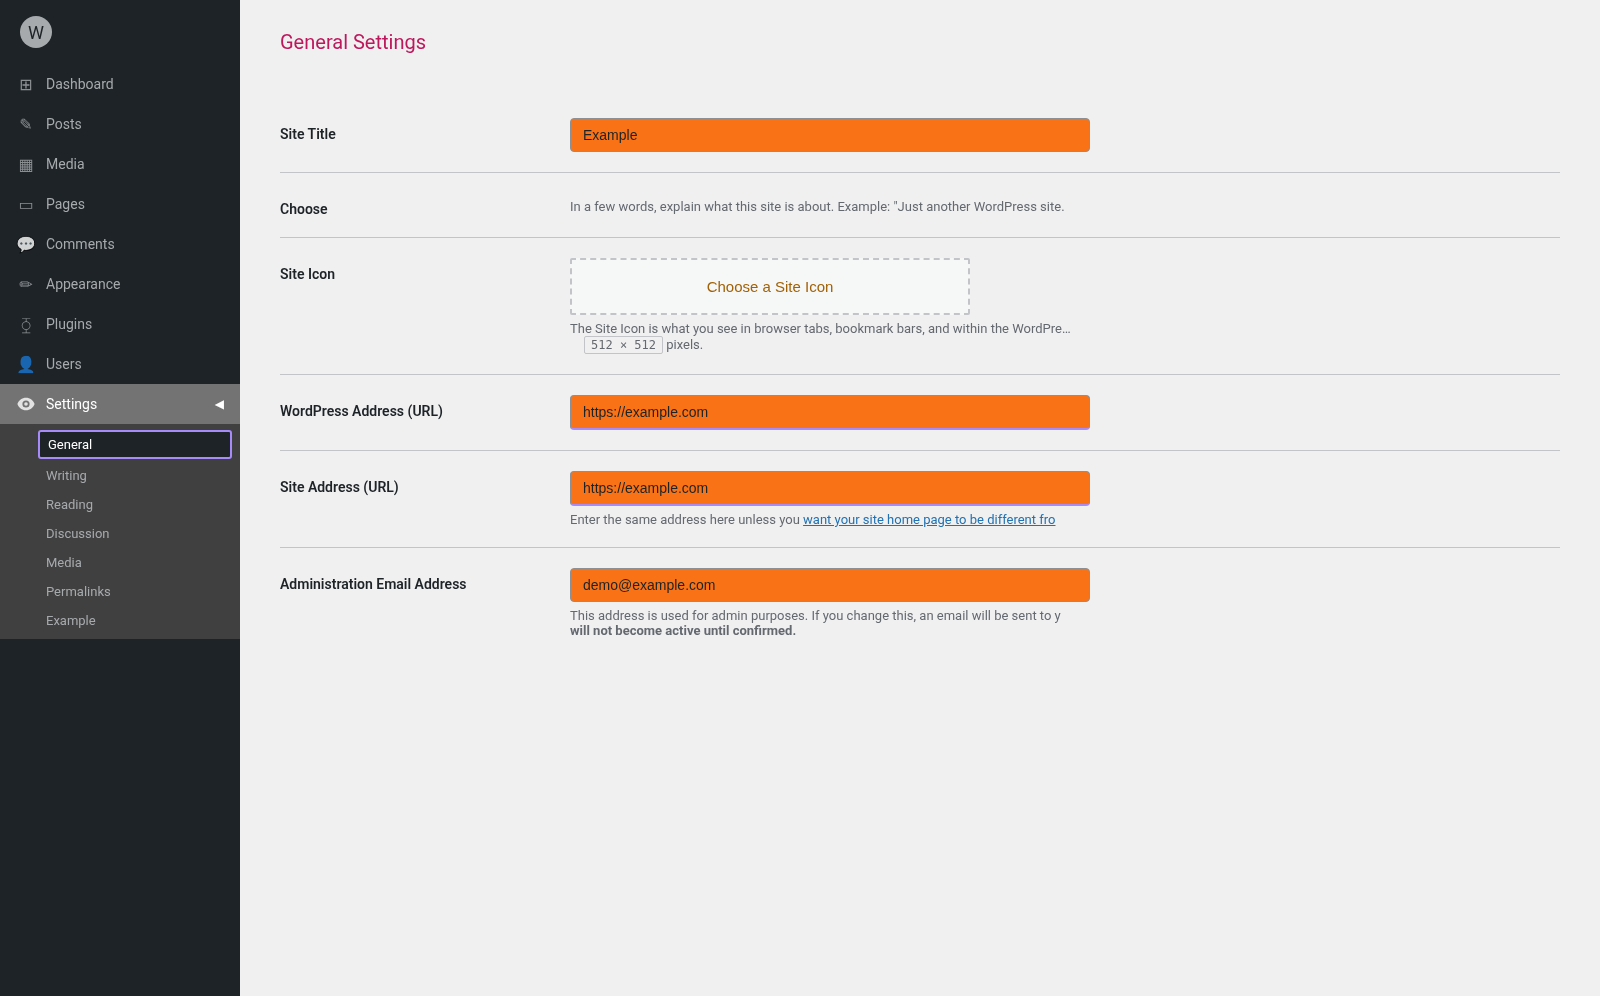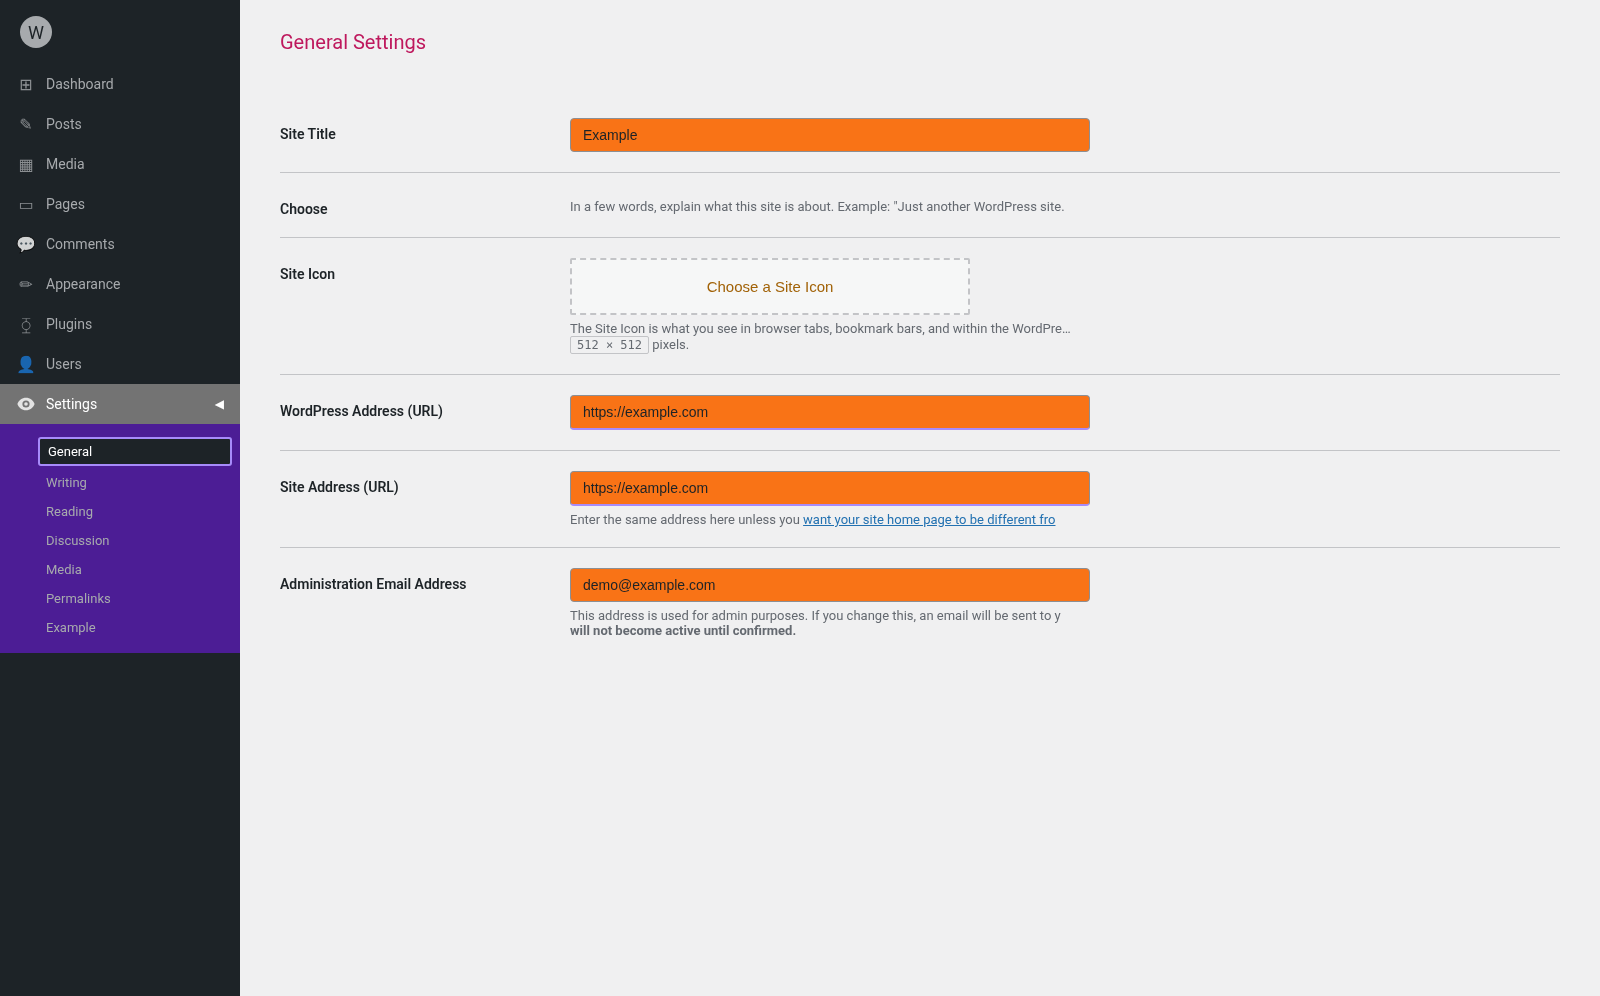--- a/index.html
+++ b/index.html
@@ -55,22 +55,22 @@
       height: 20px;
       display: flex;
       align-items: center;
       justify-content: center;
       flex-shrink: 0;
       font-size: 16px;
       opacity: 0.8;
     }
 
     .sidebar-submenu {
-      background: #4c1d95;
-      padding: 11px 0;
+      background: #404040;
+      padding: 4px 0;
     }
 
     .sidebar-submenu-item {
       display: block;
       padding: 7px 16px 7px 46px;
       color: #a7aaad;
       cursor: pointer;
       font-size: 13px;
     }
     .sidebar-submenu-item.active {
@@ -173,20 +173,21 @@
 
     .pixel-badge {
       display: inline-block;
       background: #f0f0f1;
       border: 1px solid #c3c4c7;
       border-radius: 2px;
       padding: 1px 6px;
       font-family: monospace;
       font-size: 12px;
       color: #646970;
+      margin-left: 14px;
     }
 
     .bold-note { font-weight: 700; }
   </style>
 </head>
 <body>
 
 <div id="sidebar">
 
   <div class="sidebar-logo">

